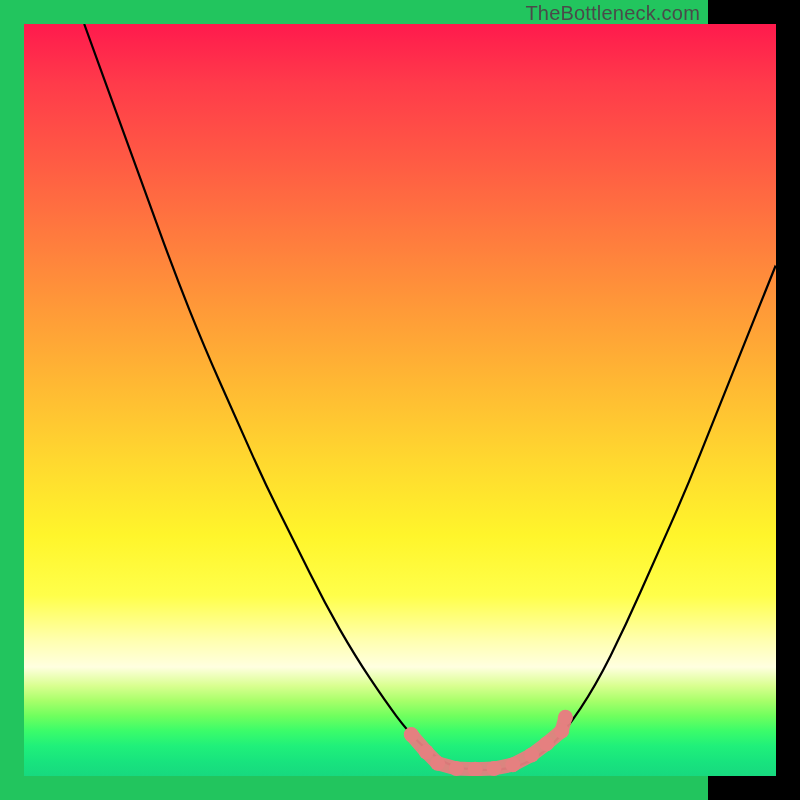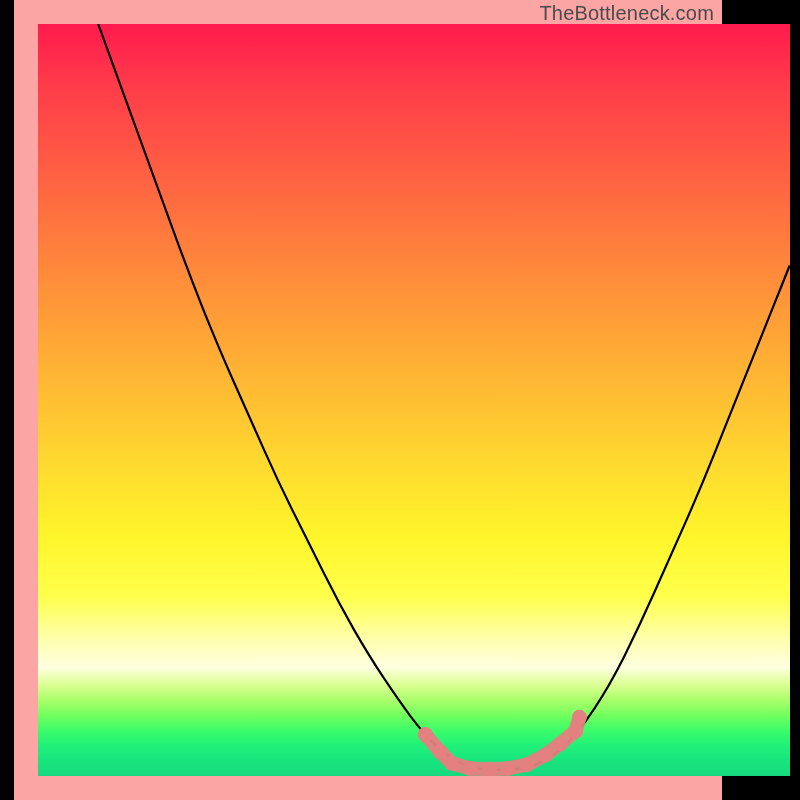--- a/index.html
+++ b/index.html
@@ -6,25 +6,25 @@
     margin: 0;
     padding: 0;
     width: 800px;
     height: 800px;
     background: #000;
     overflow: hidden;
     font-family: Arial, Helvetica, sans-serif;
   }
   .frame {
     position: absolute;
-    left: 14px;
+    left: 0;
     top: 0;
     width: 708px;
     height: 800px;
-    background: #fca5a5;
+    background: #22c55e;
   }
   .plot {
     position: absolute;
     left: 24px;
     top: 24px;
     width: 752px;
     height: 752px;
     background: linear-gradient(
       to bottom,
       #ff1a4d 0%,

